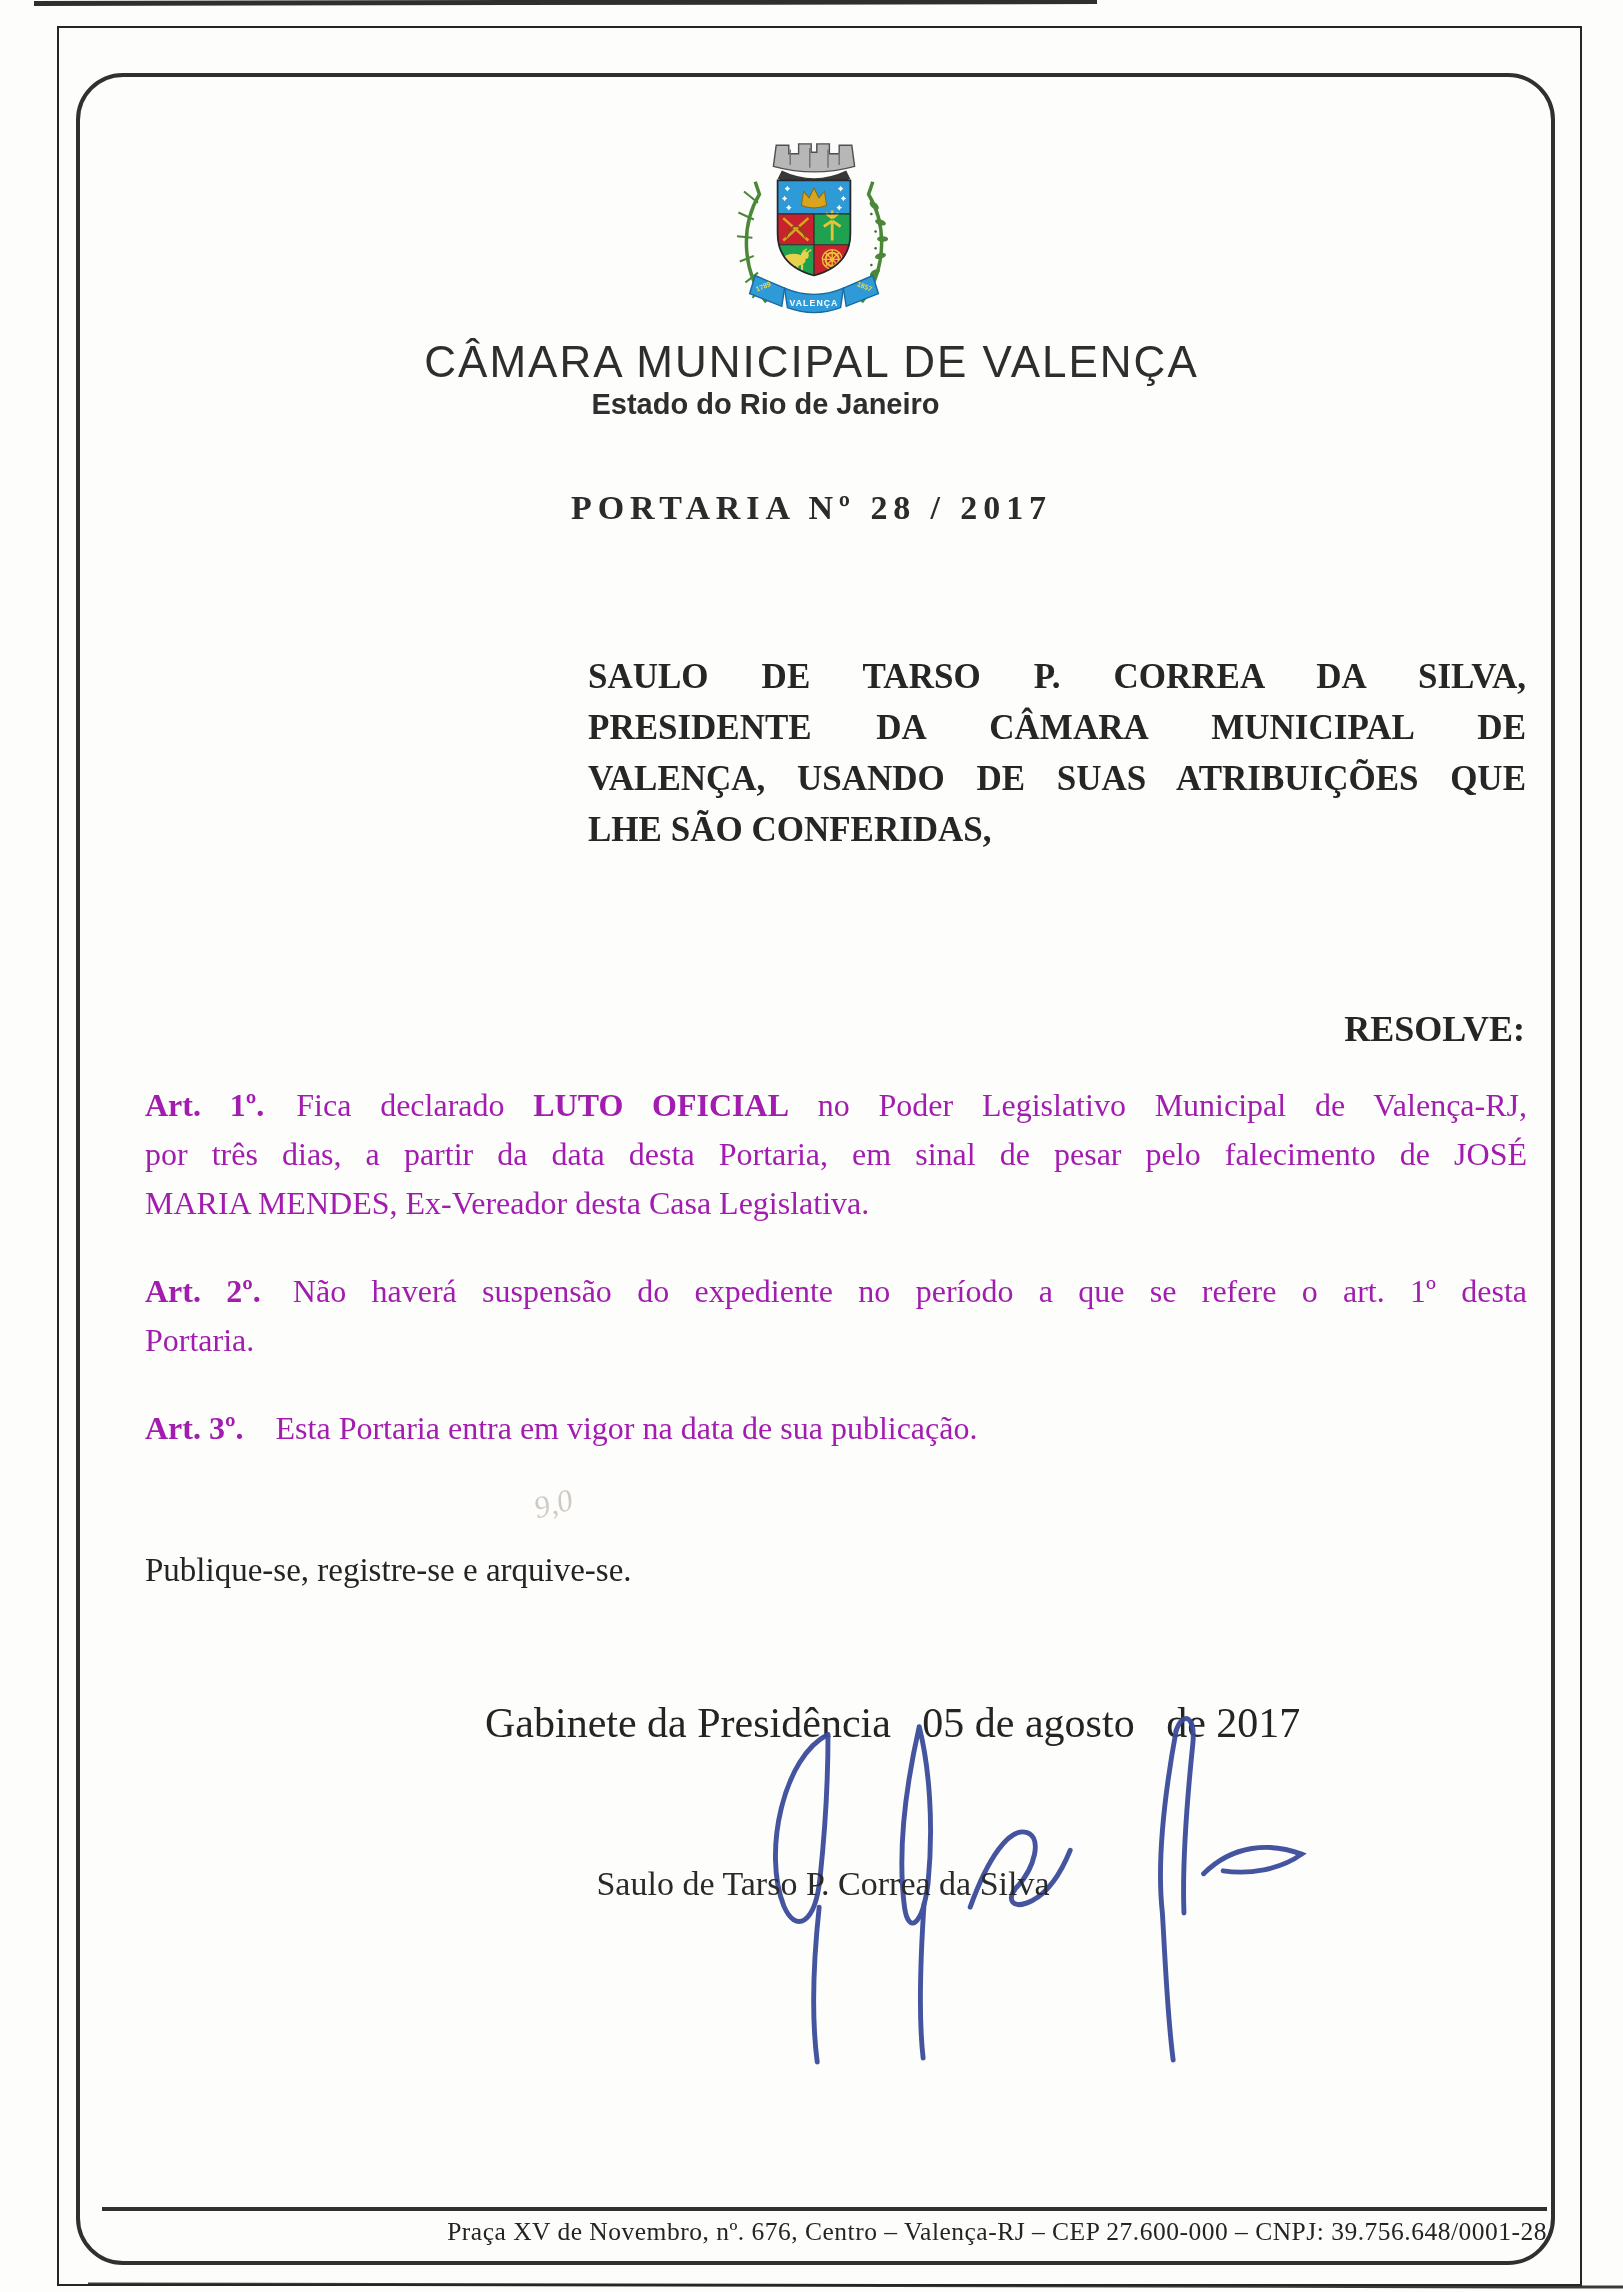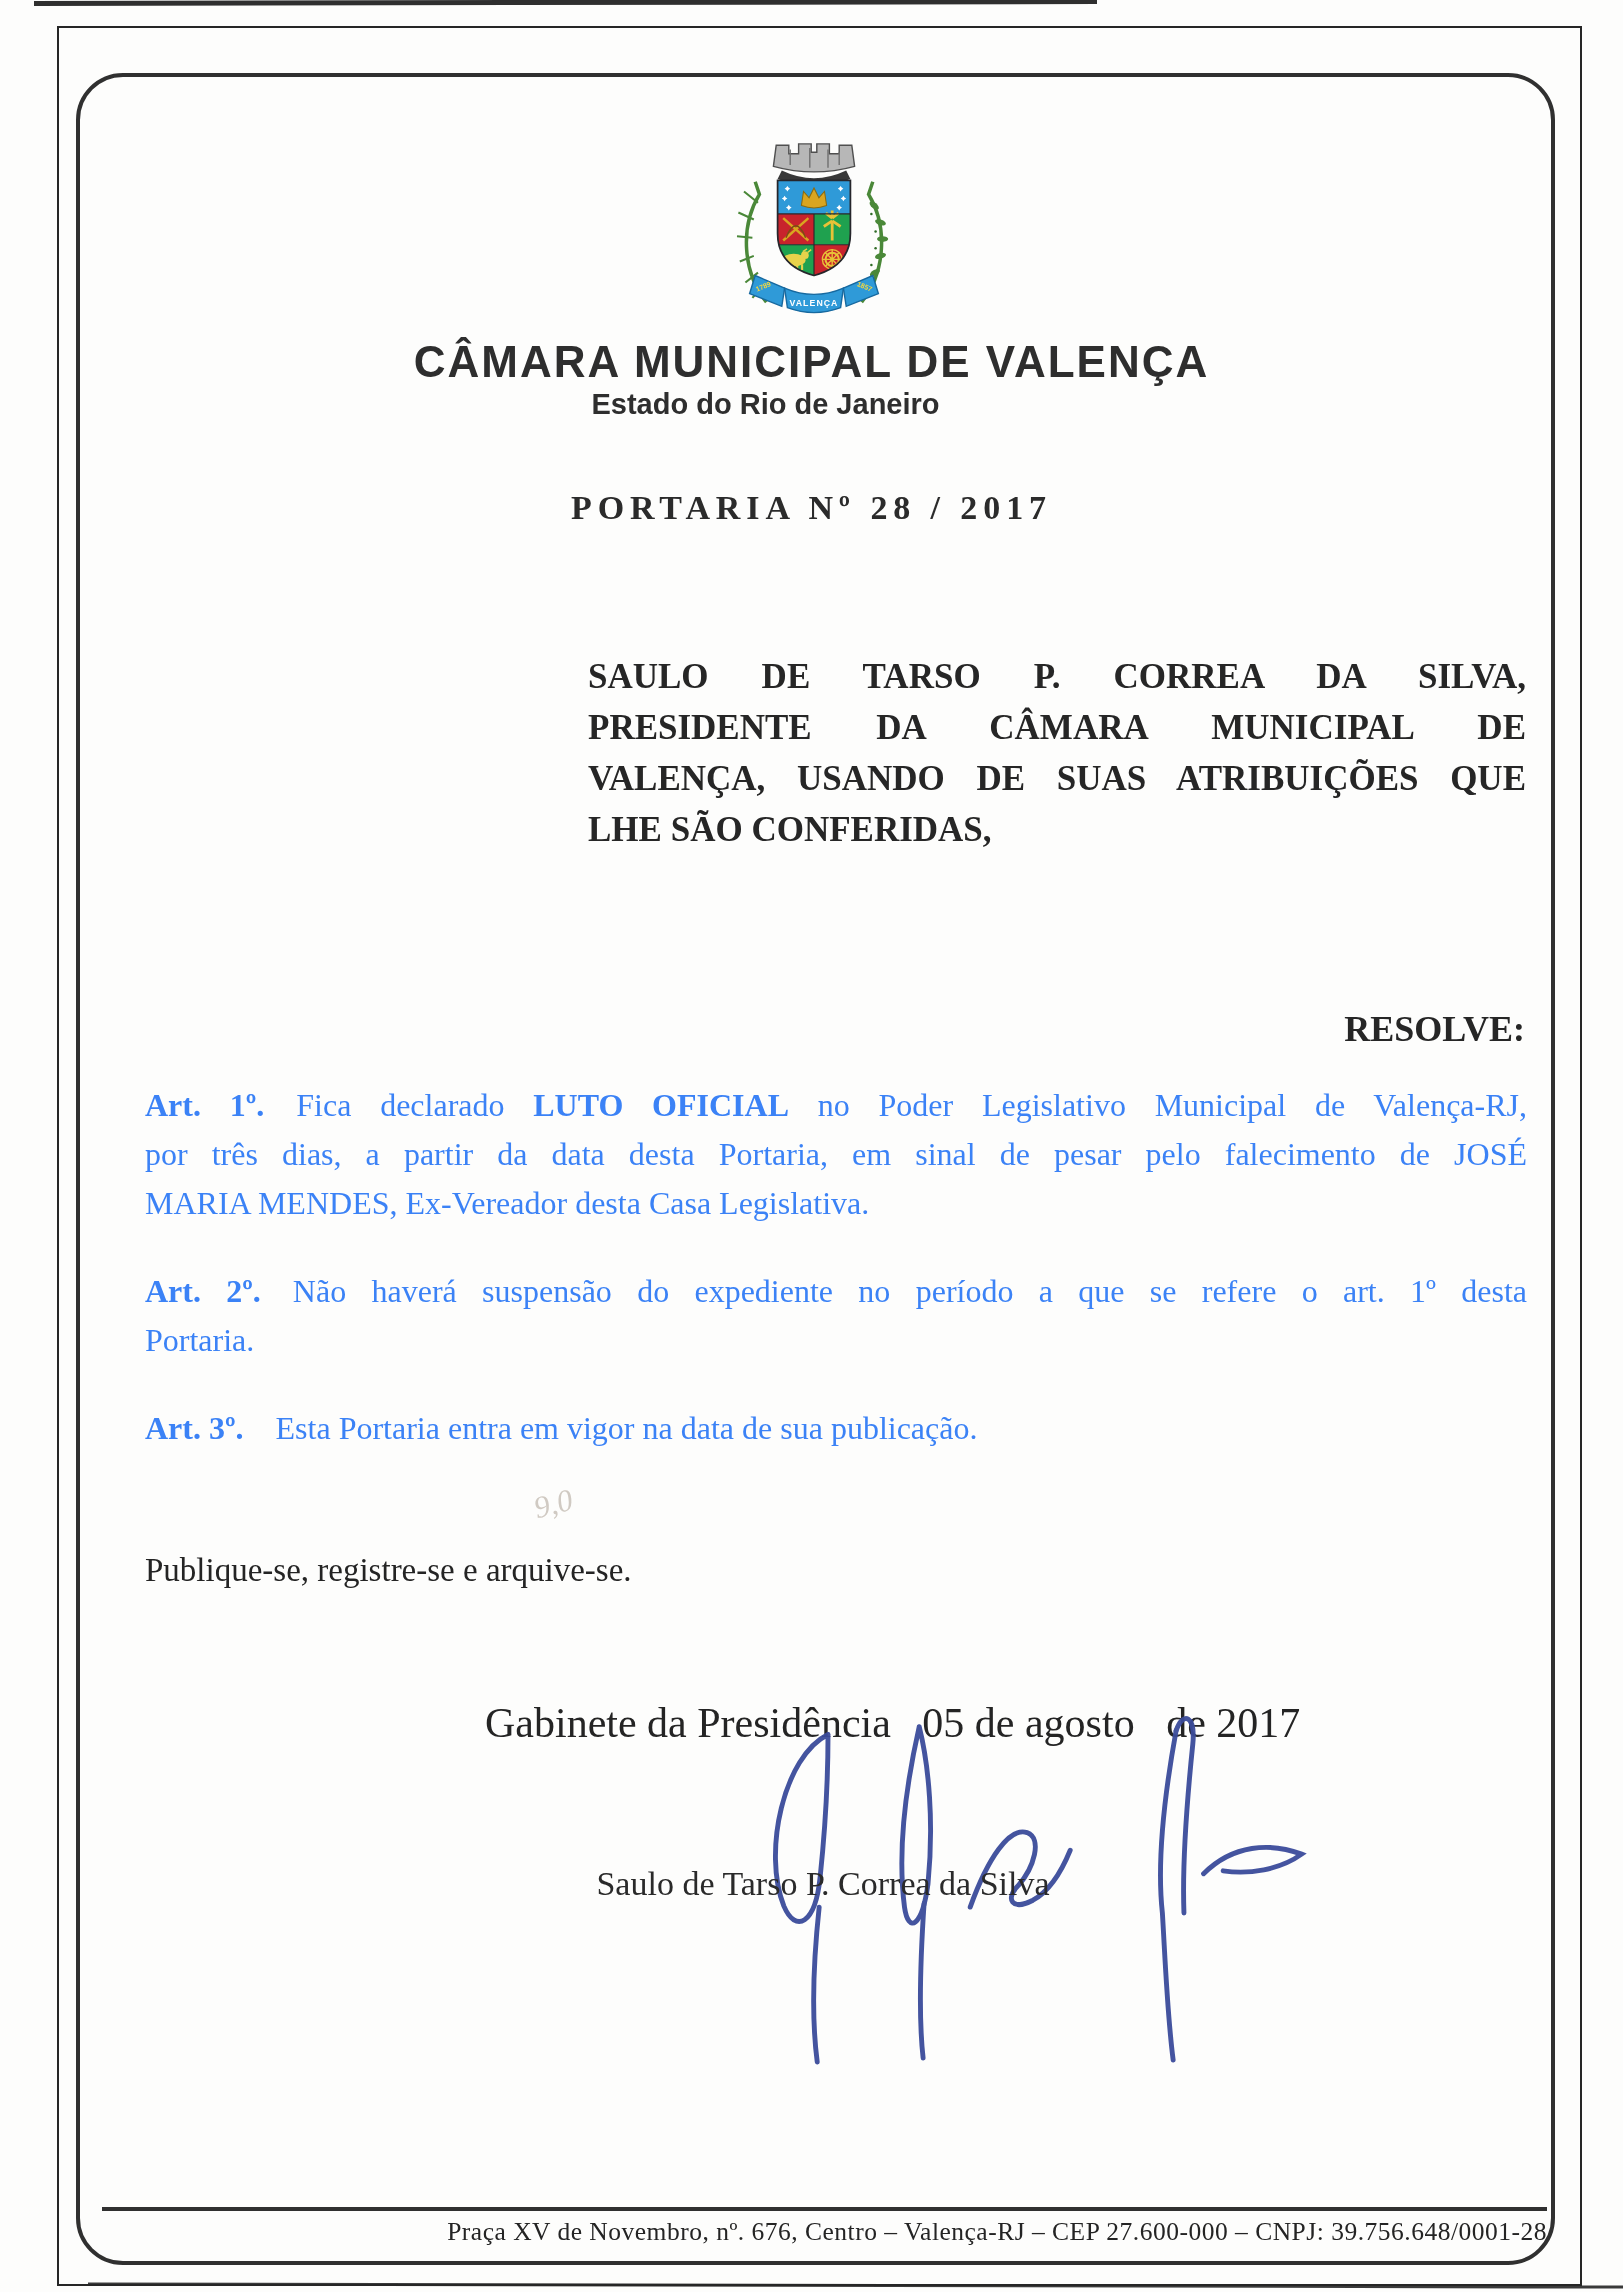--- a/index.html
+++ b/index.html
@@ -10,33 +10,33 @@
   }
   
   .scan-top{position:absolute;left:34px;top:0;width:1063px;height:4.9px;background:#2f2f2f;transform:rotate(-0.1deg);}
   .scan-bottom{position:absolute;left:88px;top:2284px;width:1535px;height:2.9px;background:#3a3a3a;transform:rotate(0.12deg);}
   .outer-border{position:absolute;left:57px;top:25.5px;width:1521px;height:2256px;border:2px solid #262626;}
   .frame{position:absolute;left:76px;top:73px;width:1471px;height:2184px;border:4.9px solid var(--frame,#303030);border-radius:47px;}
 
   .crest{position:absolute;left:723px;top:135px;width:182px;height:204px;}
 
   .org-name{position:absolute;left:0;top:337px;width:1623px;text-align:center;
-    font-family:"Liberation Sans", sans-serif;font-weight:bold;font-size:44px;letter-spacing:2px;color:#2e2e2e;}
+    font-family:"Liberation Sans", sans-serif;font-weight:normal;font-size:44px;letter-spacing:2px;color:#2e2e2e;}
   .org-state{position:absolute;left:0;top:388px;width:1531px;text-align:center;
     font-family:"Liberation Sans", sans-serif;font-weight:bold;font-size:29px;color:#2e2e2e;}
   .doc-title{position:absolute;left:0;top:489px;width:1623px;text-align:center;
     font-weight:bold;font-size:34px;letter-spacing:5.9px;color:#2b2b2b;}
 
   .preamble{position:absolute;left:588px;top:651px;width:938px;
     font-weight:bold;font-size:35px;line-height:51px;color:#262626;}
   .resolve{position:absolute;right:98px;top:1008px;
     font-weight:bold;font-size:36px;color:#262626;}
 
   .articles{position:absolute;left:145px;top:1081px;width:1382px;
-    font-size:32px;line-height:49px;color:#3b82f6;}
+    font-size:32px;line-height:49px;color:#a21caf;}
   .article{margin:0 0 39px 0;}
 
   .tline{text-align:left;}
   .tline.just{text-align:justify;text-align-last:justify;}
   .b{font-weight:bold;}
 
   .closing{position:absolute;left:145px;top:1552px;font-size:33px;color:#242424;}
   .dateline{position:absolute;left:485px;top:1699px;font-size:42px;color:#242424;white-space:pre-wrap;}
 
   .pencil-note{position:absolute;left:534px;top:1486px;font-size:31px;font-style:italic;

